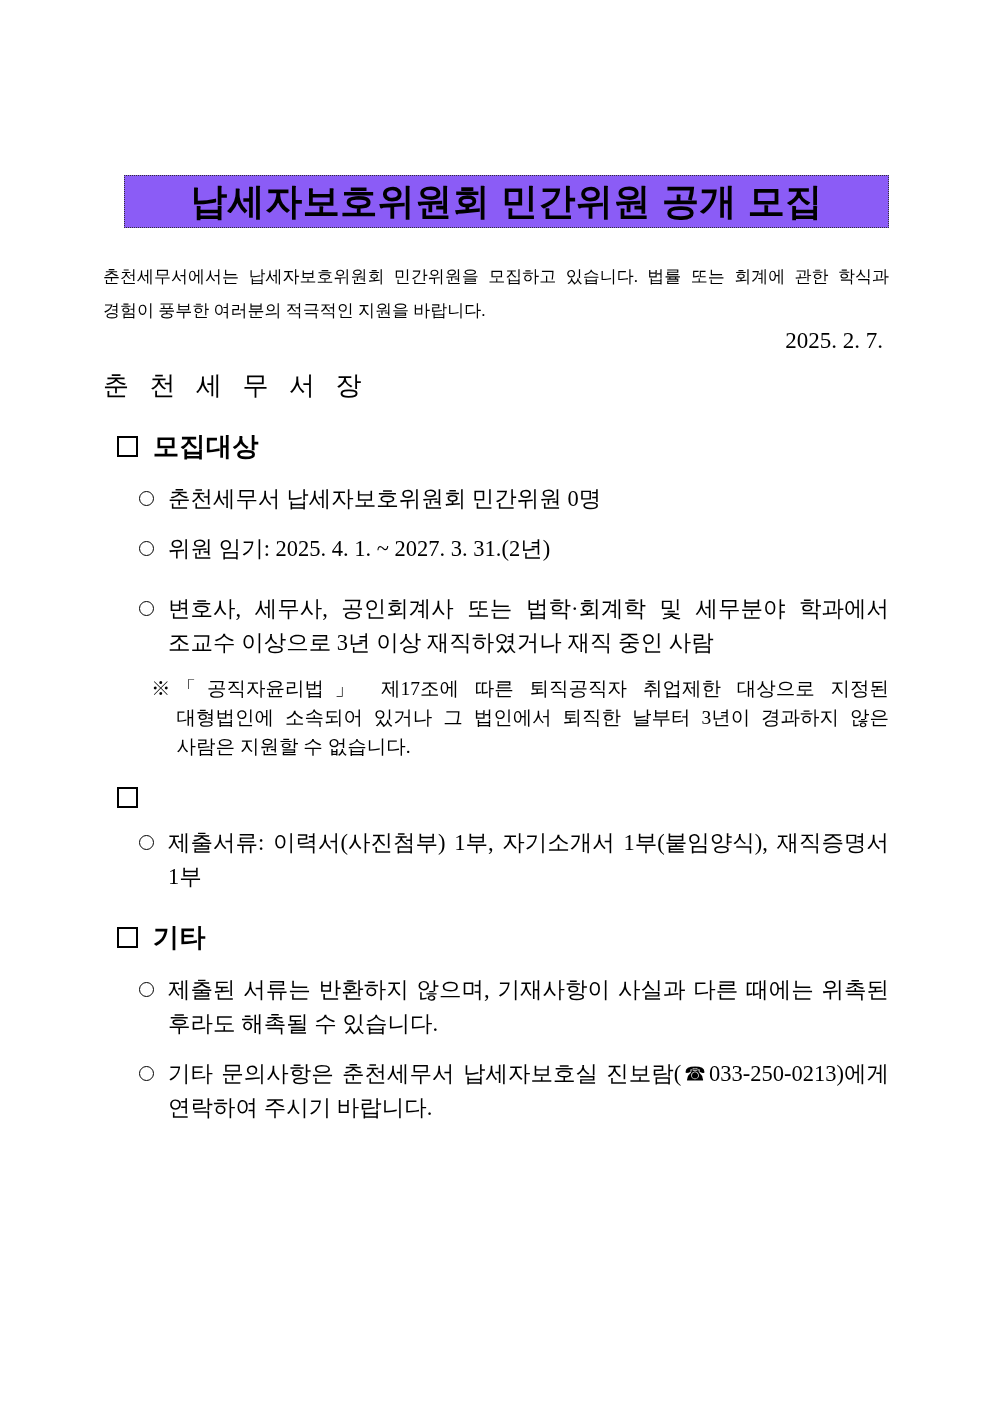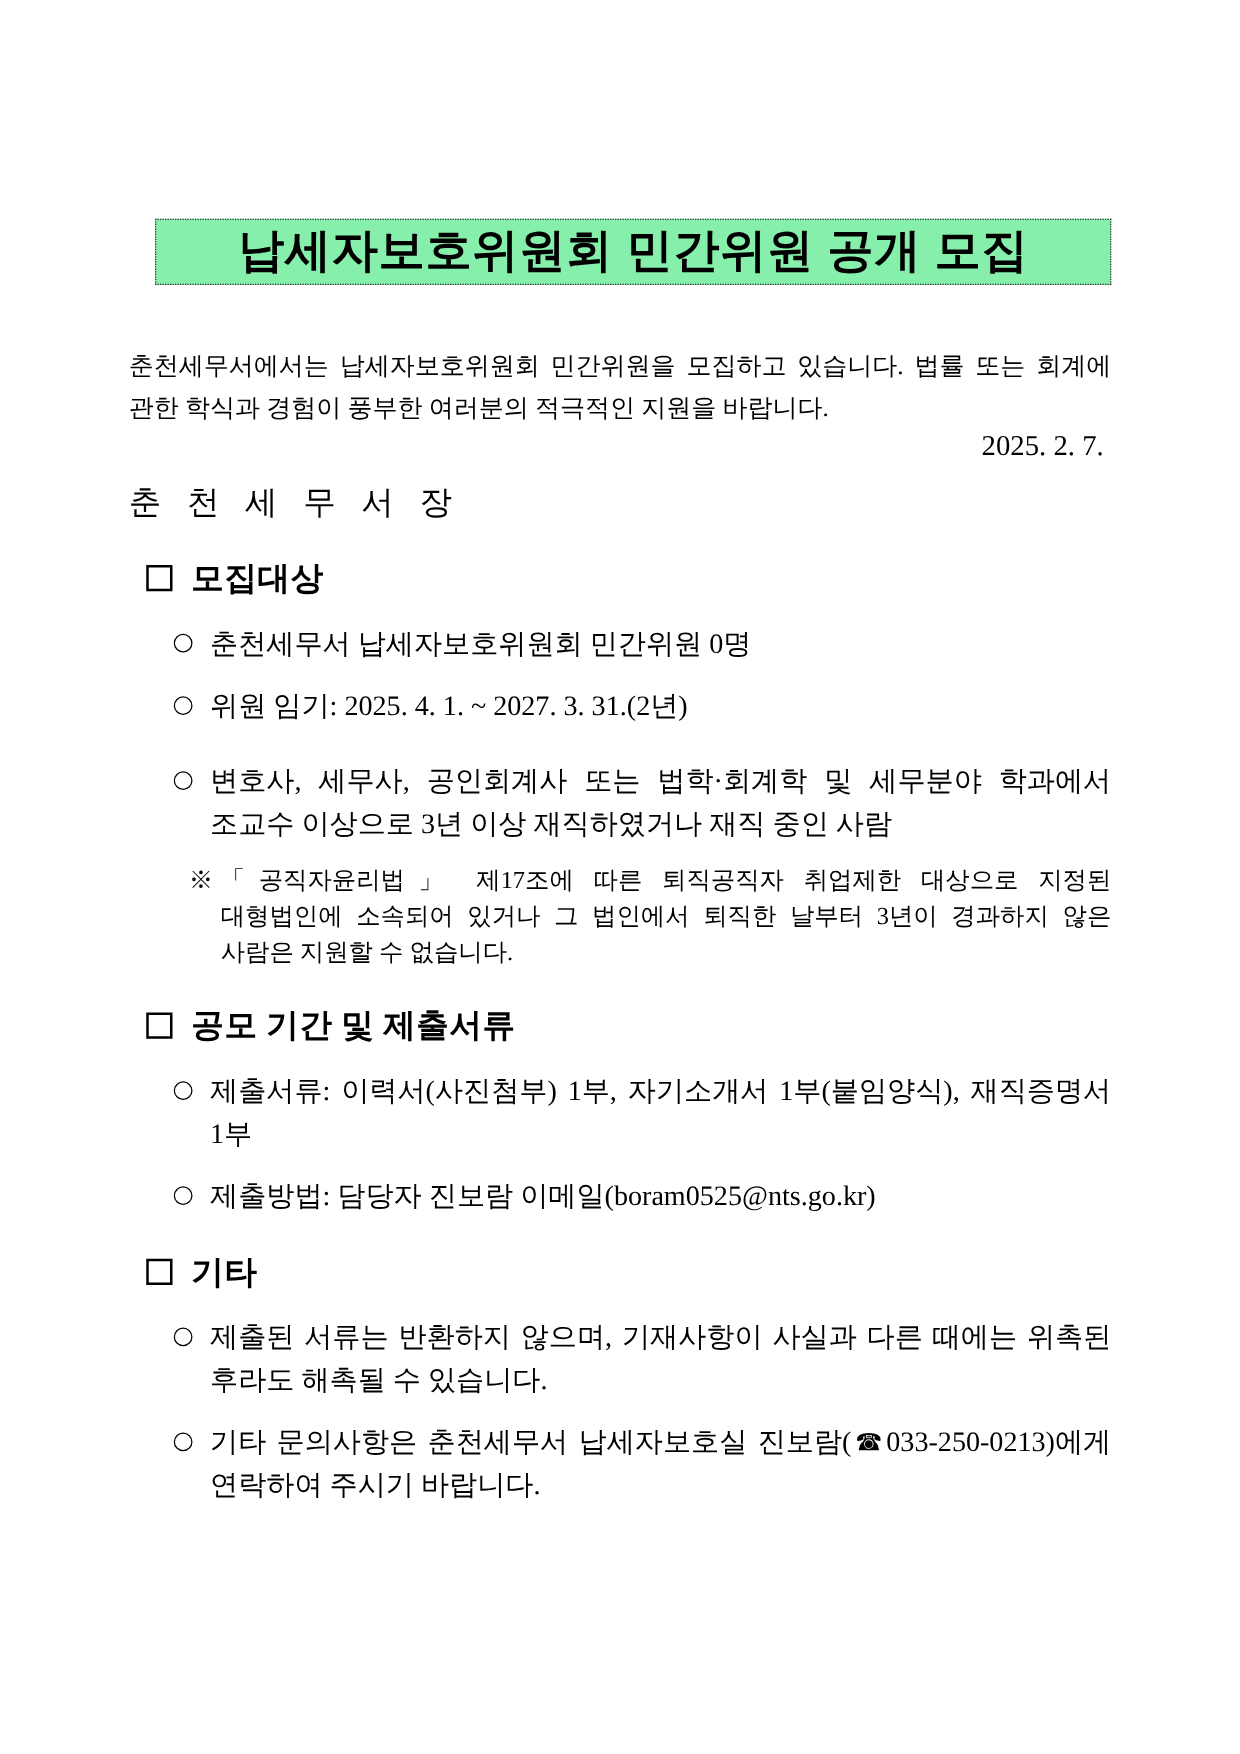--- a/index.html
+++ b/index.html
@@ -14,36 +14,37 @@
     font-family: "Liberation Serif", "DejaVu Serif", serif;
     overflow: hidden;
   }
   .content {
     padding: 175px 103px 0 103px;
   }
   
   .title-banner {
     height: 53px;
     border: 1px dotted #333333;
-    background: #86efac;
+    background: #8b5cf6;
     display: flex;
+    align-items: center;
     justify-content: center;
     margin-left: 21px;
   }
   .title-banner .title-text {
     font-family: "Liberation Sans", "DejaVu Sans", sans-serif;
     font-weight: bold;
     font-size: 37px;
     letter-spacing: 0.5px;
     white-space: nowrap;
   }
   
   .intro {
-    margin-top: 48px;
-    font-size: 20px;
+    margin-top: 32px;
+    font-size: 17px;
     line-height: 34px;
     text-align: justify;
     word-break: keep-all;
   }
   
   .date-line {
     font-size: 23px;
     text-align: right;
     padding-right: 6px;
   }
@@ -141,29 +142,24 @@
       </div>
       <div class="note">
         <span class="note-marker">※</span>
         <span class="note-text">「공직자윤리법」 제17조에 따른 퇴직공직자 취업제한 대상으로 지정된 대형법인에 소속되어 있거나 그 법인에서 퇴직한 날부터 3년이 경과하지 않은 사람은 지원할 수 없습니다.</span>
       </div>
     </section>
 
     <section class="doc-section">
       <h2 class="sec-head">
         <span class="sq"></span>
-        <span>공모 기간 및 제출서류</span>
       </h2>
       <div class="item">
         <span class="circ"></span>
         <span class="item-text">제출서류: 이력서(사진첨부) 1부, 자기소개서 1부(붙임양식), 재직증명서 1부</span>
-      </div>
-      <div class="item">
-        <span class="circ"></span>
-        <span class="item-text">제출방법: 담당자 진보람 이메일(boram0525@nts.go.kr)</span>
       </div>
     </section>
 
     <section class="doc-section">
       <h2 class="sec-head">
         <span class="sq"></span>
         <span>기타</span>
       </h2>
       <div class="item">
         <span class="circ"></span>

